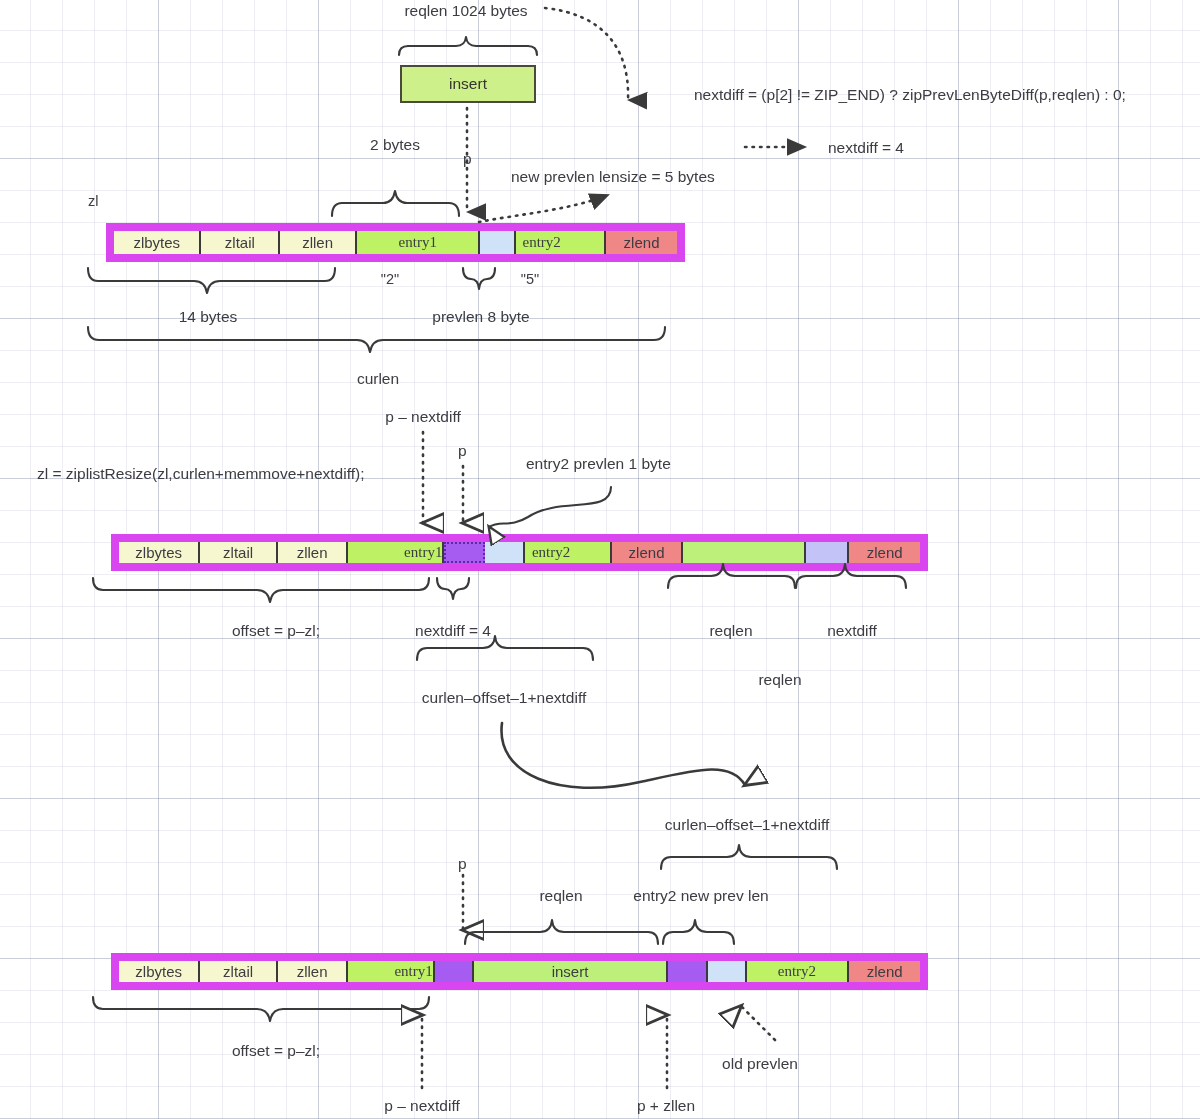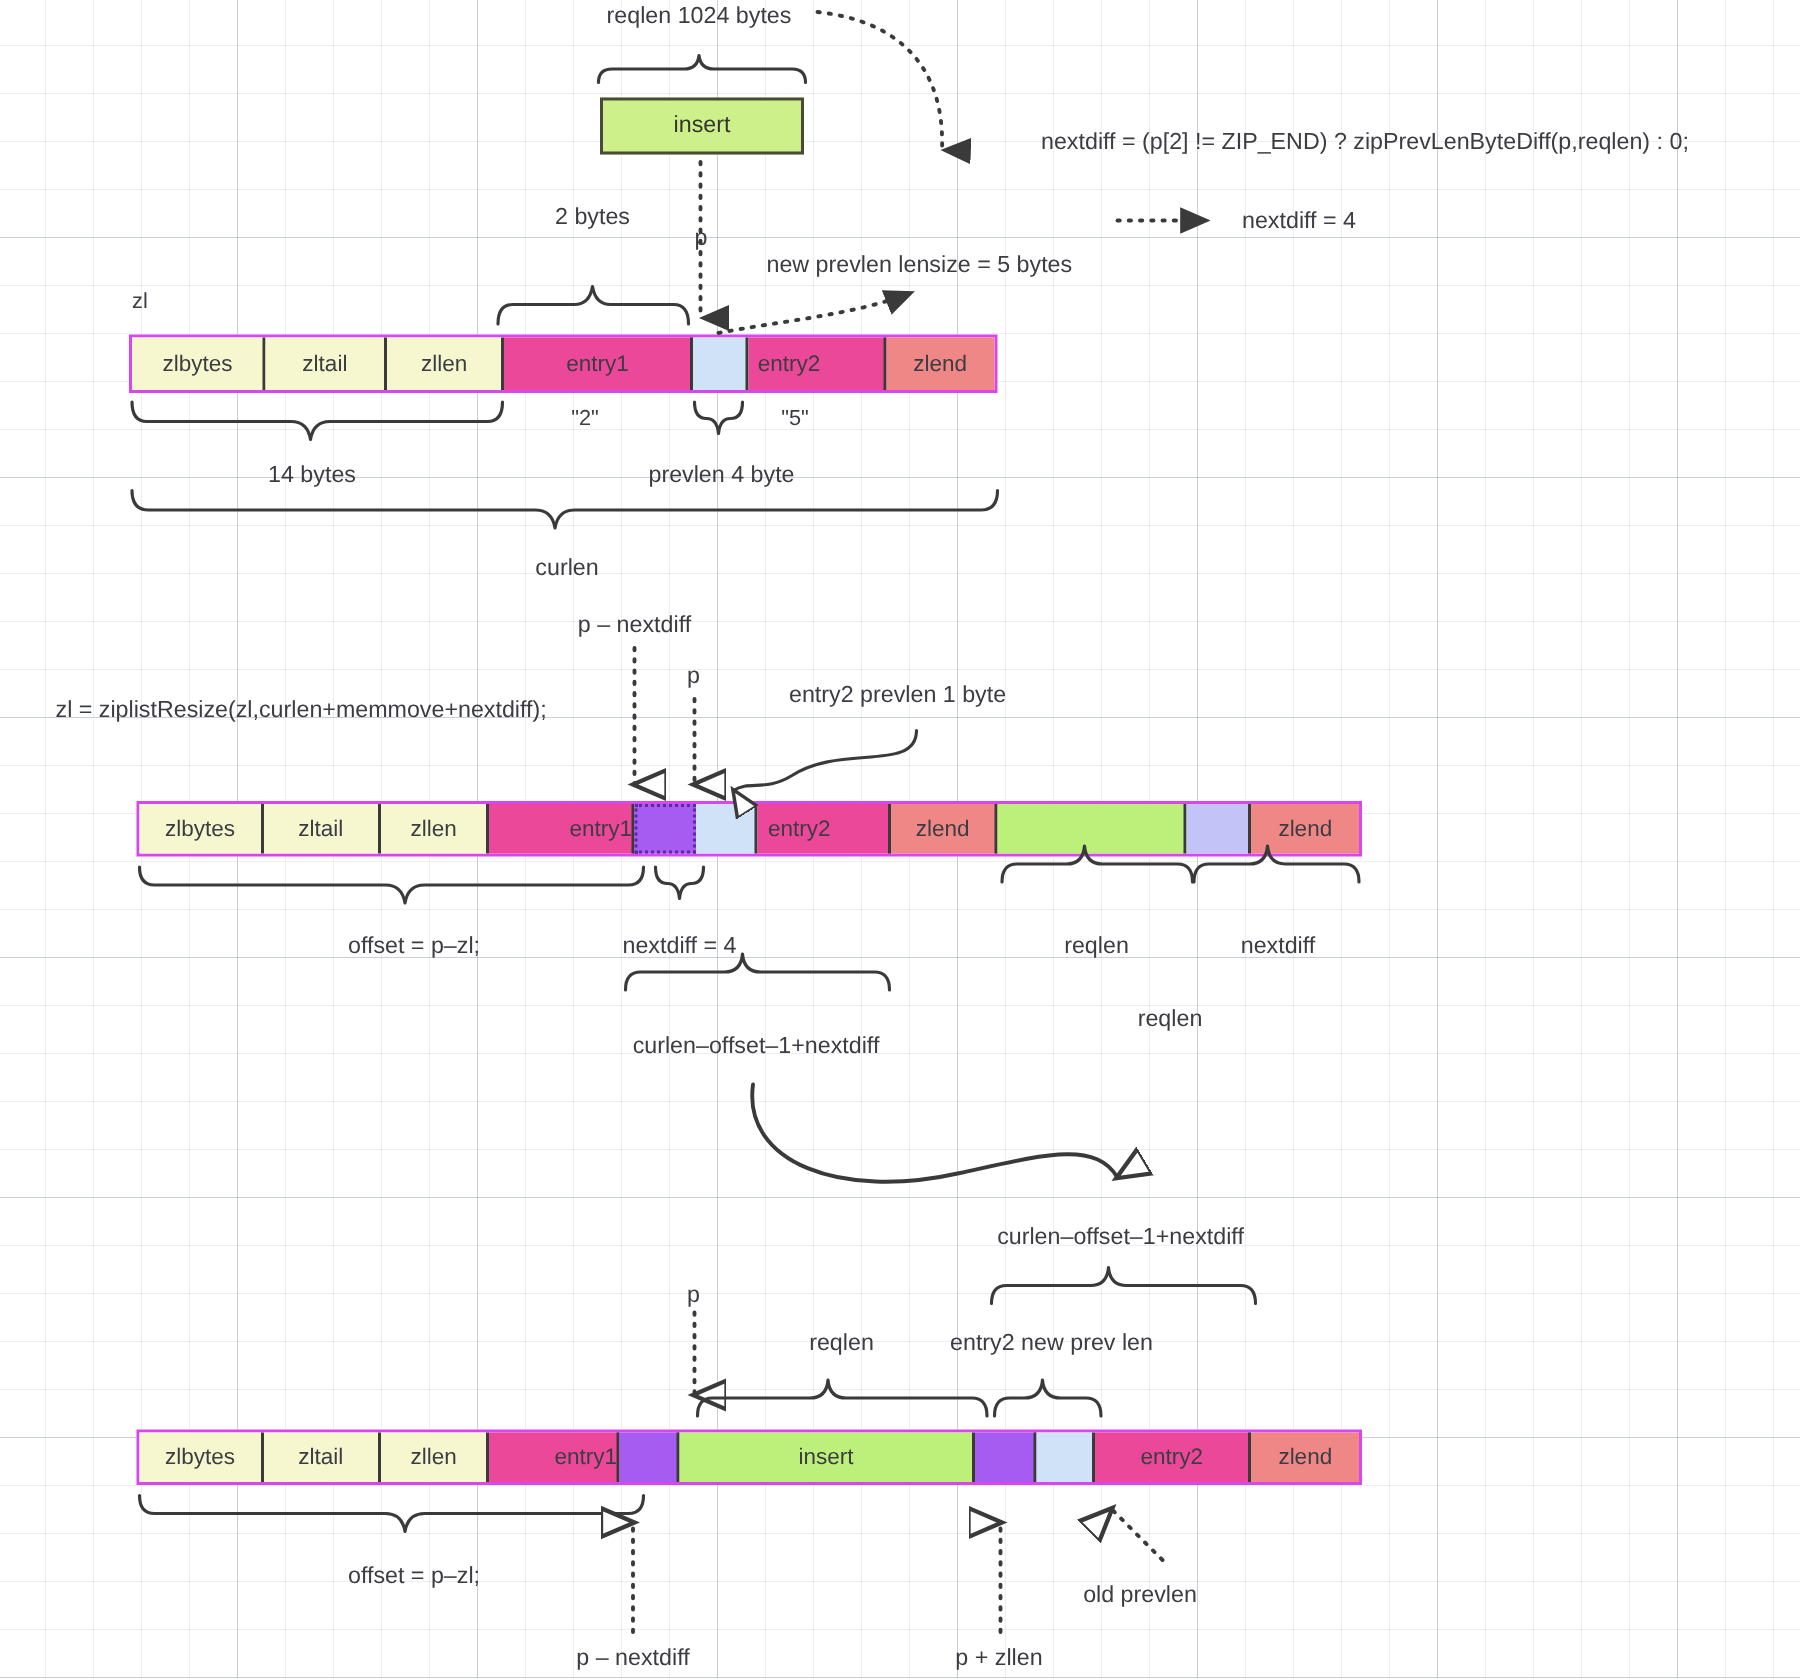--- a/index.html
+++ b/index.html
@@ -24,27 +24,27 @@
   #layer{position:absolute;inset:0;}
   svg.over{position:absolute;left:0;top:0;width:1200px;height:1119px;overflow:visible;pointer-events:none;}
 
   
   .txt{position:absolute;white-space:nowrap;font-size:15.5px;line-height:1;color:#3c3c42;}
   .txt.sm{font-size:14.5px;}
   .ctr{transform:translateX(-50%);}
 
   
   .bar{position:absolute;display:flex;align-items:stretch;
-       border:2px solid #d946ef;box-sizing:border-box;background:#fff;}
+       border:8px solid #d946ef;box-sizing:border-box;background:#fff;margin-left:20px;}
   .cell{display:flex;align-items:center;justify-content:center;
         border-right:2px solid #3a3a3a;box-sizing:border-box;
         font-size:15px;color:#3c3c42;overflow:hidden;}
   .cell:last-child{border-right:none;}
   .c-yellow{background:#f7f7cf;}
-  .c-white{background:#ec4899;}
+  .c-white{background:#bef264;font-family:Liberation Serif, serif;}
   .c-blue{background:#cfe2f7;}
   .c-red{background:#ef8787;}
   .c-green{background:#bdf07a;}
   .c-purple{background:#a65cf0;}
   .c-lpurple{background:#c3c3f7;}
   .dotted-sides{border-left:2px dotted #5b2b9e;border-right:2px dotted #5b2b9e;
                 border-top:2px dotted #5b2b9e;border-bottom:2px dotted #5b2b9e;}
   .insertbox{position:absolute;border:2px solid #4a4a3a;background:#cdf08a;
              display:flex;align-items:center;justify-content:center;
              font-size:15.5px;color:#35352f;box-sizing:border-box;}
@@ -77,21 +77,21 @@
     <div class="cell c-yellow" style="width:79px;">zllen</div>
     <div class="cell c-white" style="width:127px;">entry1</div>
     <div class="cell c-blue" style="width:37px;"></div>
     <div class="cell c-white" style="width:92px;justify-content:flex-start;padding-left:6px;">entry2</div>
     <div class="cell c-red" style="width:73px;">zlend</div>
   </div>
 
   <div class="txt ctr sm" style="left:390px;top:272px;">"2"</div>
   <div class="txt ctr sm" style="left:530px;top:272px;">"5"</div>
   <div class="txt ctr" style="left:208px;top:309px;">14 bytes</div>
-  <div class="txt ctr" style="left:481px;top:309px;">prevlen 4 byte</div>
+  <div class="txt ctr" style="left:481px;top:309px;">prevlen 8 byte</div>
   <div class="txt ctr" style="left:378px;top:371px;">curlen</div>
 
   <div class="txt ctr" style="left:423px;top:409px;">p – nextdiff</div>
   <div class="txt" style="left:458px;top:443px;">p</div>
   <div class="txt" style="left:37px;top:466px;">zl = ziplistResize(zl,curlen+memmove+nextdiff);</div>
   <div class="txt" style="left:526px;top:456px;">entry2 prevlen 1 byte</div>
 
   <div class="bar" style="left:91px;top:534px;width:817px;height:37px;">
     <div class="cell c-yellow" style="width:83px;">zlbytes</div>
     <div class="cell c-yellow" style="width:79px;">zltail</div>

